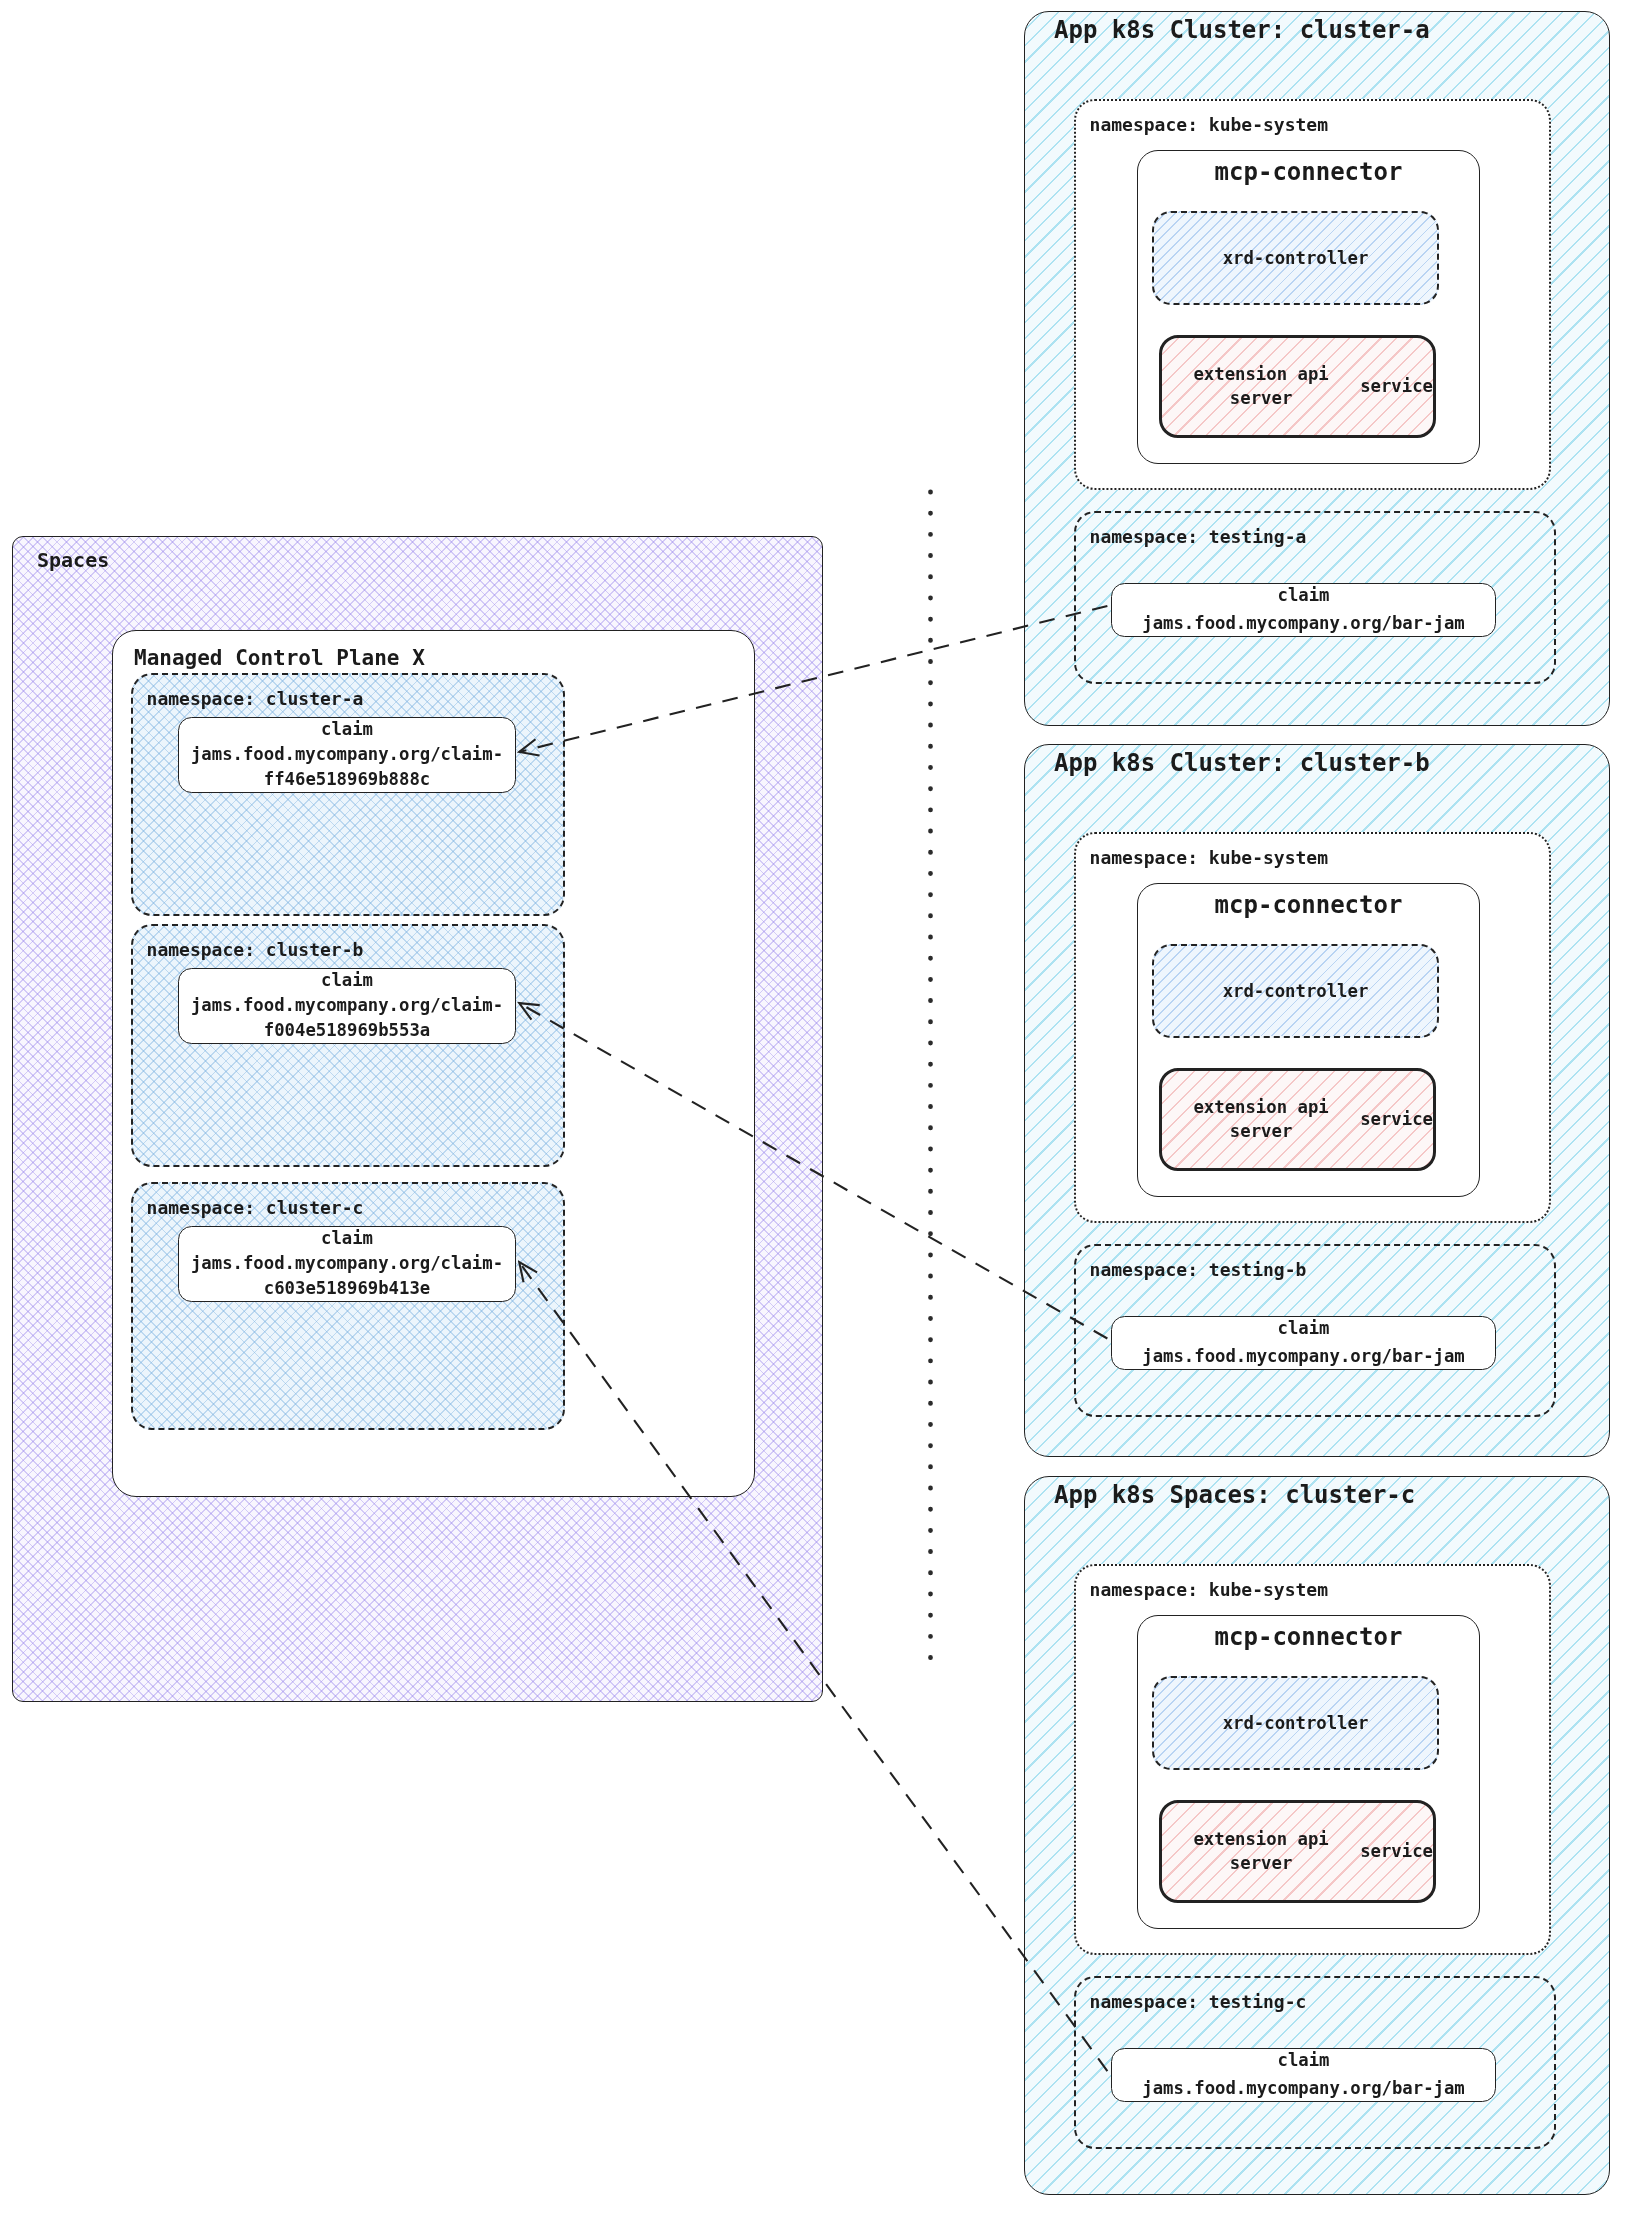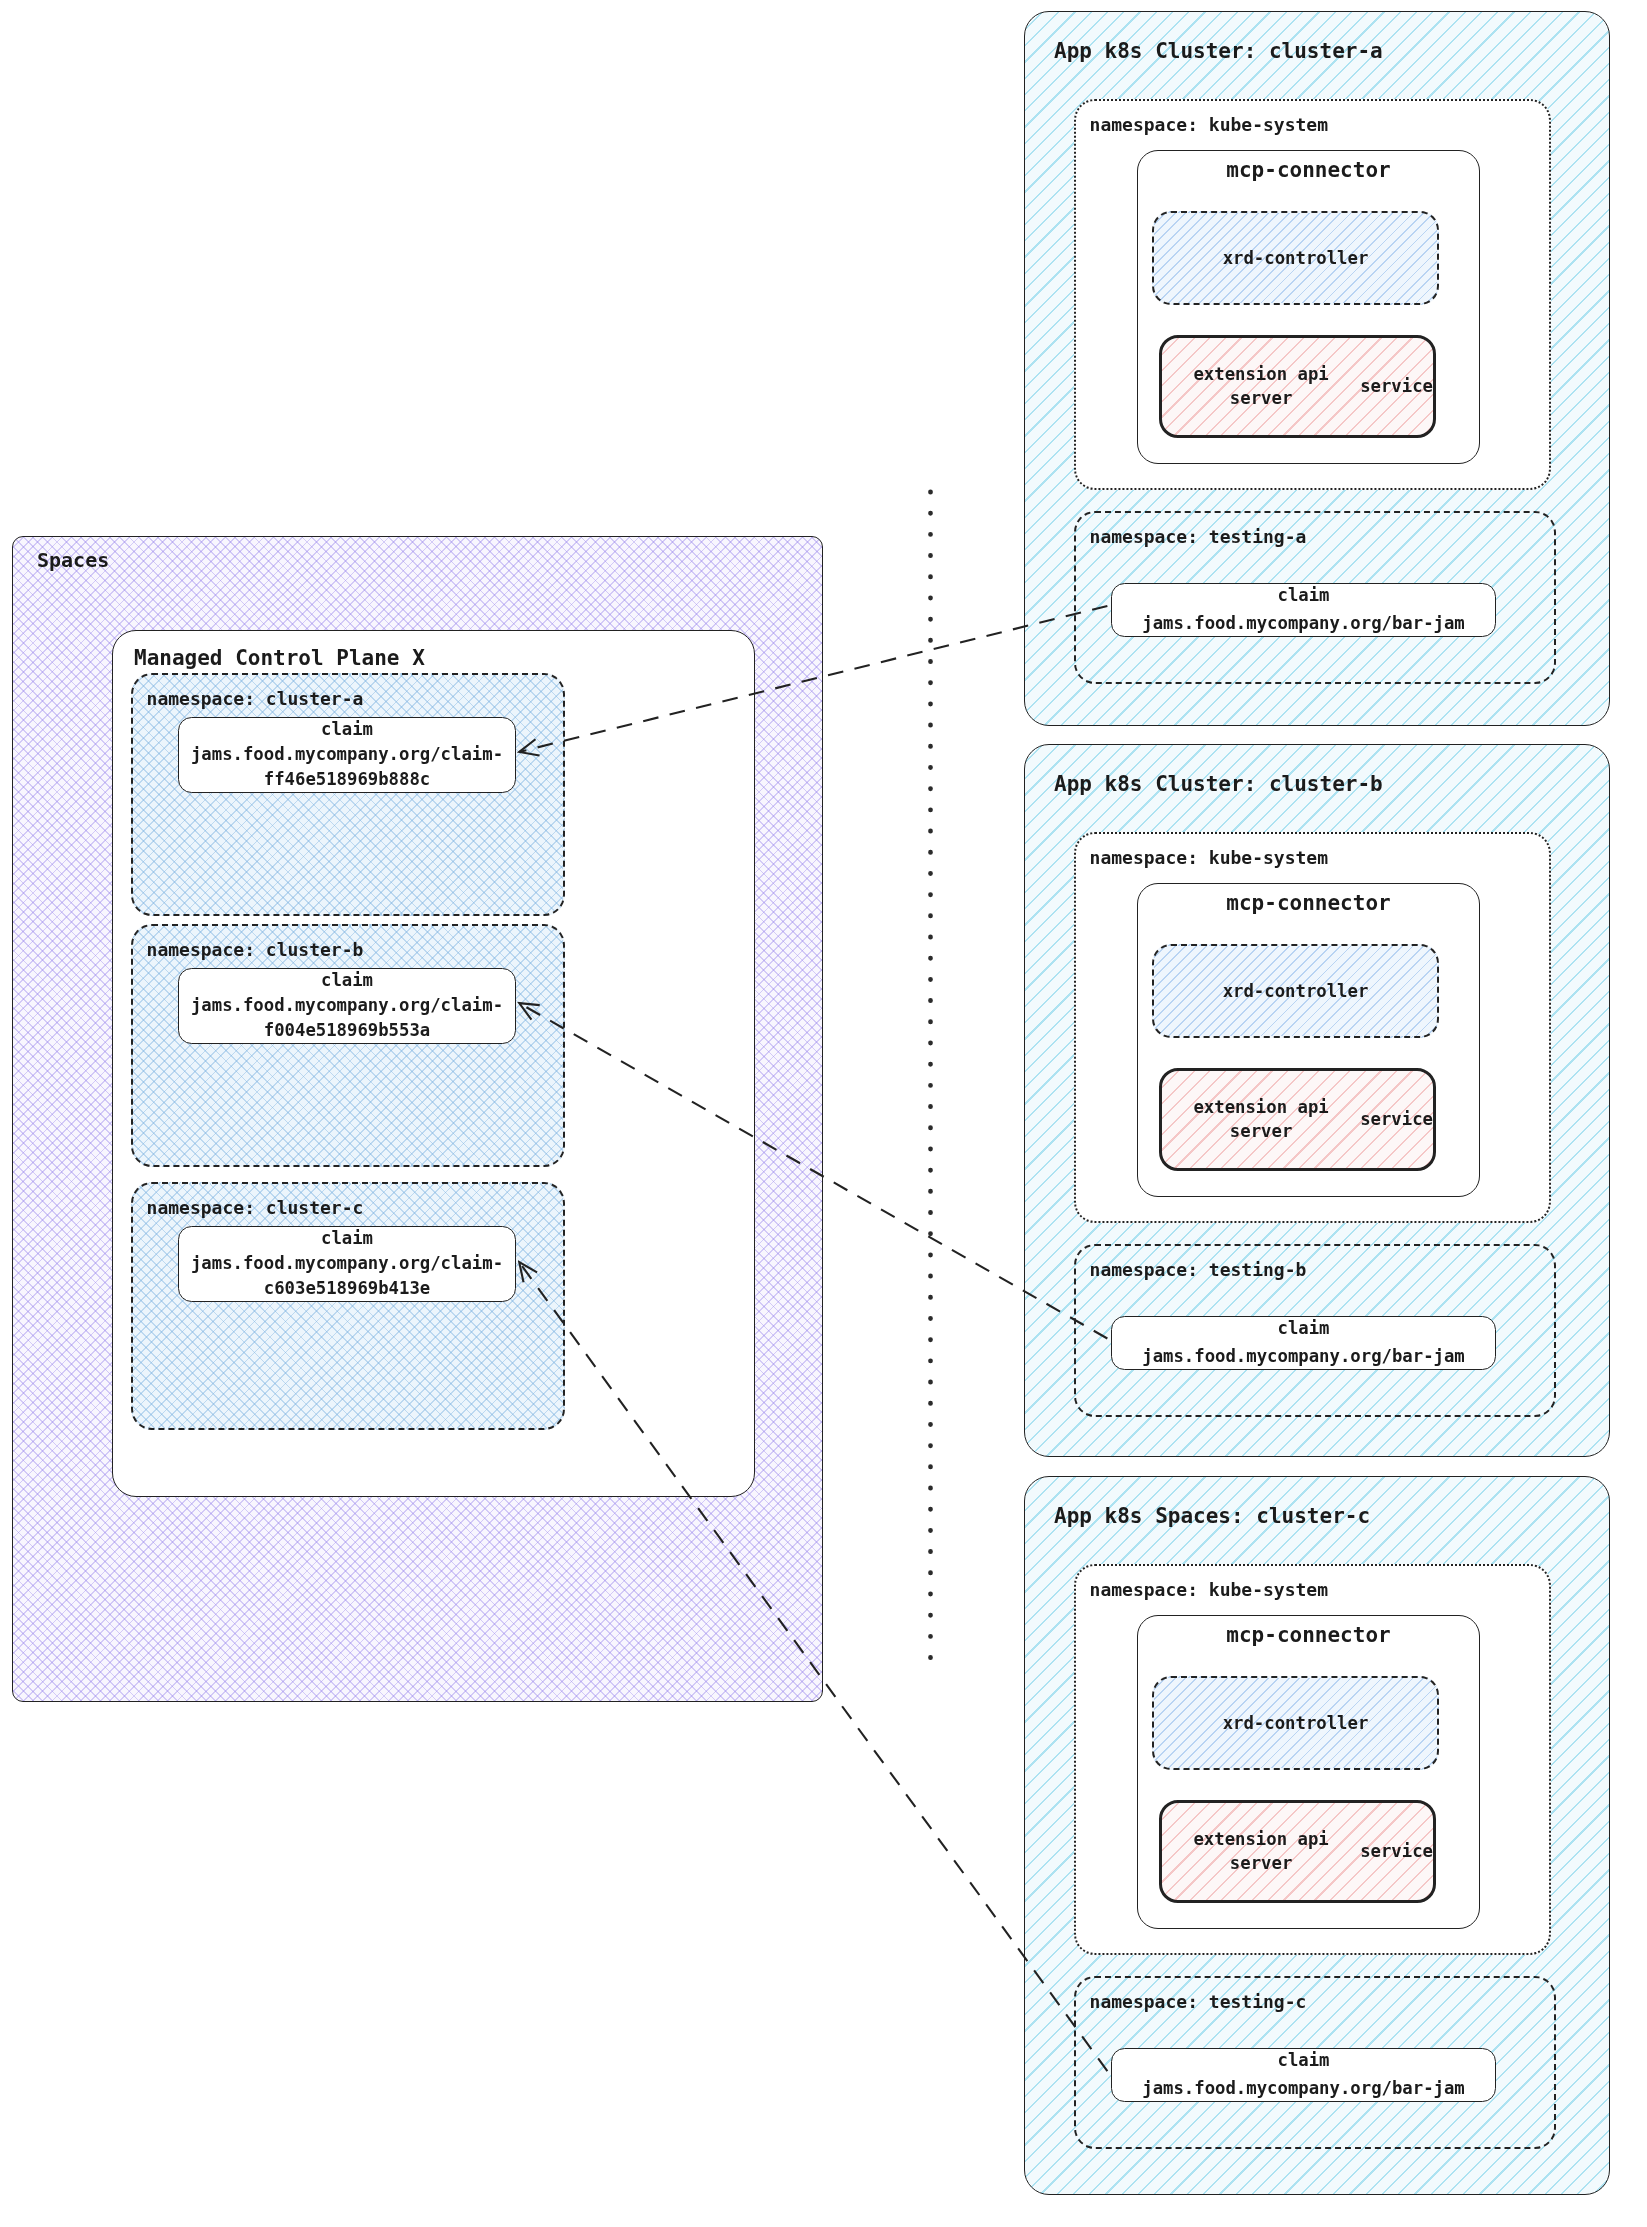--- a/index.html
+++ b/index.html
@@ -43,24 +43,24 @@
   .mcpx-title{left:21px;top:14.7px;font-size:21px;font-weight:700;}
   .ns-blue{left:18px;width:434px;border:2.1px dashed #222;border-radius:21px;}
   .ns-label{left:13.6px;top:12.6px;font-size:18px;font-weight:700;white-space:nowrap;}
   .claim{
     background:#fff;border:1.6px solid #222;border-radius:13.6px;
     display:flex;flex-direction:column;align-items:center;justify-content:space-between;
     font-size:17.3px;line-height:23.6px;font-weight:700;text-align:center;
   }
   .claim-left{left:45px;top:42px;width:338px;height:76px;}
   .cluster{left:1024px;width:586px;border:1.6px solid #222;border-radius:25px;}
-  .cluster-title{left:29px;top:27px;font-size:21px;font-weight:700;white-space:nowrap;}
+  .cluster-title{left:29px;top:4px;font-size:24px;font-weight:700;white-space:nowrap;}
   .kube{left:49px;top:87px;width:477px;height:391px;background:#fff;border:2.1px dotted #222;border-radius:21px;}
   .connector{left:61px;top:49px;width:343px;height:314px;background:#fff;border:1.6px solid #222;border-radius:21px;}
-  .connector-title{left:0;right:0;top:7.3px;text-align:center;font-size:21px;font-weight:700;}
+  .connector-title{left:0;right:0;top:7.3px;text-align:center;font-size:24px;font-weight:700;}
   .xrd{left:14px;top:60px;width:287px;height:94px;border:2.6px dashed #222;border-radius:19px;
        display:flex;align-items:center;justify-content:center;font-size:17.3px;font-weight:700;}
   .extapi{left:21px;top:184px;width:277px;height:103px;border:3.1px solid #222;border-radius:19px;
        display:flex;align-items:center;justify-content:center;
        font-size:17.3px;line-height:23.6px;font-weight:700;text-align:center;}
   .testing{left:49px;top:499px;width:482px;height:173px;border:2.1px dashed #222;border-radius:21px;}
   .claim-testing{left:35px;top:70px;width:385px;height:54px;}
   .overlay{position:absolute;left:0;top:0;pointer-events:none;}
   .conn{stroke:#222;stroke-width:4;stroke-dasharray:30 22;fill:none;}
   .sep{stroke:#2b2b2b;stroke-width:9;stroke-linecap:round;stroke-dasharray:0.5 40;fill:none;}

